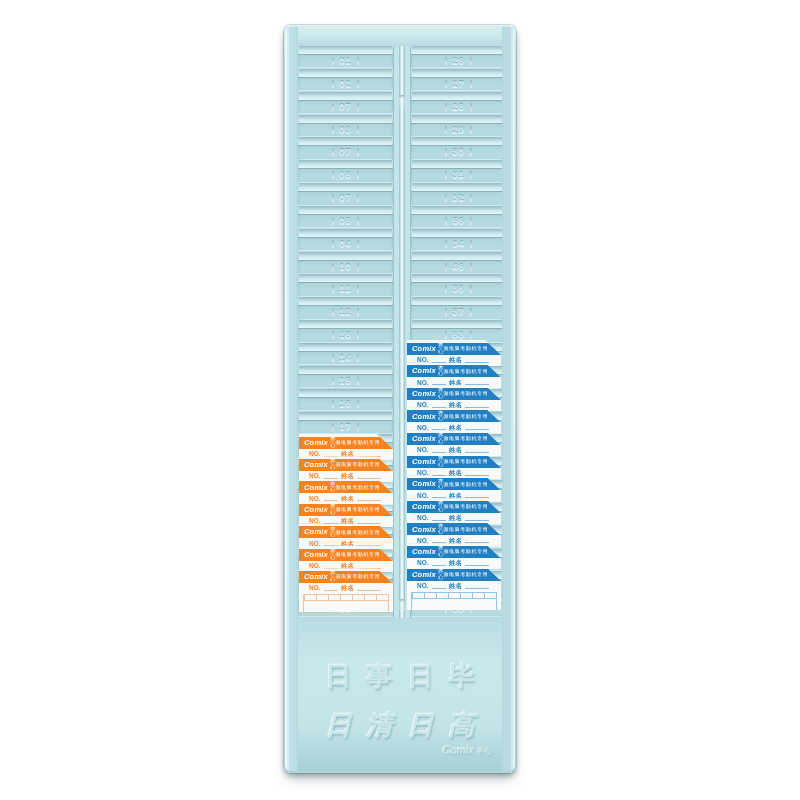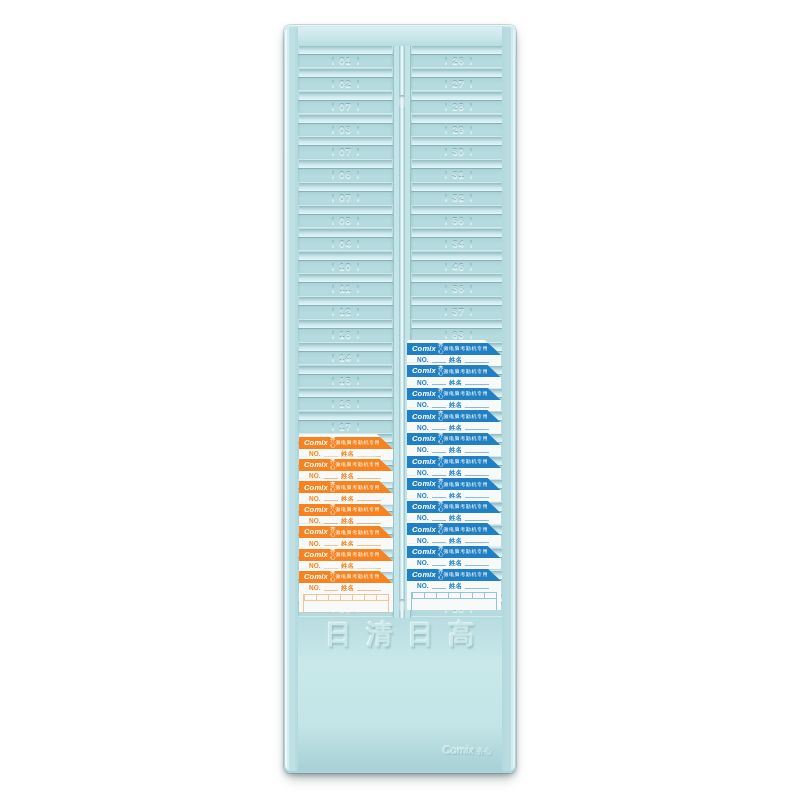--- a/index.html
+++ b/index.html
@@ -71,21 +71,21 @@
   .card-body .vt{position:absolute;top:0;left:0;right:0;height:5px;
     background:repeating-linear-gradient(90deg,currentColor 0 1px,transparent 1px 12px);}
 
   
   .panel{position:absolute;left:2px;right:2px;top:592px;bottom:2px;border-radius:0 0 6px 6px;z-index:1;
     background:linear-gradient(180deg,#b7dce0 0,#c8e8ea 28%,#c4e5e7 70%,#a9d2d7 97%);}
   .slogan{text-align:center;font-size:26px;font-weight:bold;letter-spacing:15px;padding-left:15px;
     color:#c8e8ea;line-height:1.05;
     text-shadow:1px 2px 2px rgba(118,158,166,.55),-1px -1px 1px rgba(255,255,255,.8);}
   .slogan.line1{margin-top:46px;}
-  .slogan.line2{margin-top:4px;}
+  .slogan.line2{margin-top:22px;font-style:italic;}
   .panel-logo{position:absolute;right:22px;bottom:15px;color:#c9e9eb;font-weight:normal;
     font-style:italic;font-size:11px;line-height:1;
     text-shadow:1px 1px 1px rgba(118,158,166,.55),-1px -1px 1px rgba(255,255,255,.75);}
   .panel-logo .cn{font-style:normal;font-size:7.5px;margin-left:3px;}
 </style>
 </head>
 <body>
 
 <div class="scene">
   <div class="rack">
@@ -564,19 +564,20 @@
     </div>
     <div class="card-body">
       <div class="vt"></div>
       <div class="h h1"></div>
       <div class="h h2"></div>
     </div>
   </div>
       </div>
 
     <div class="panel">
+      <div class="slogan line1">日事日毕</div>
       <div class="slogan line2">日清日高</div>
       <div class="panel-logo">
         <span>Comix</span><span class="cn">齐心</span>
       </div>
     </div>
   </div>
 </div>
 
 </body></html>

